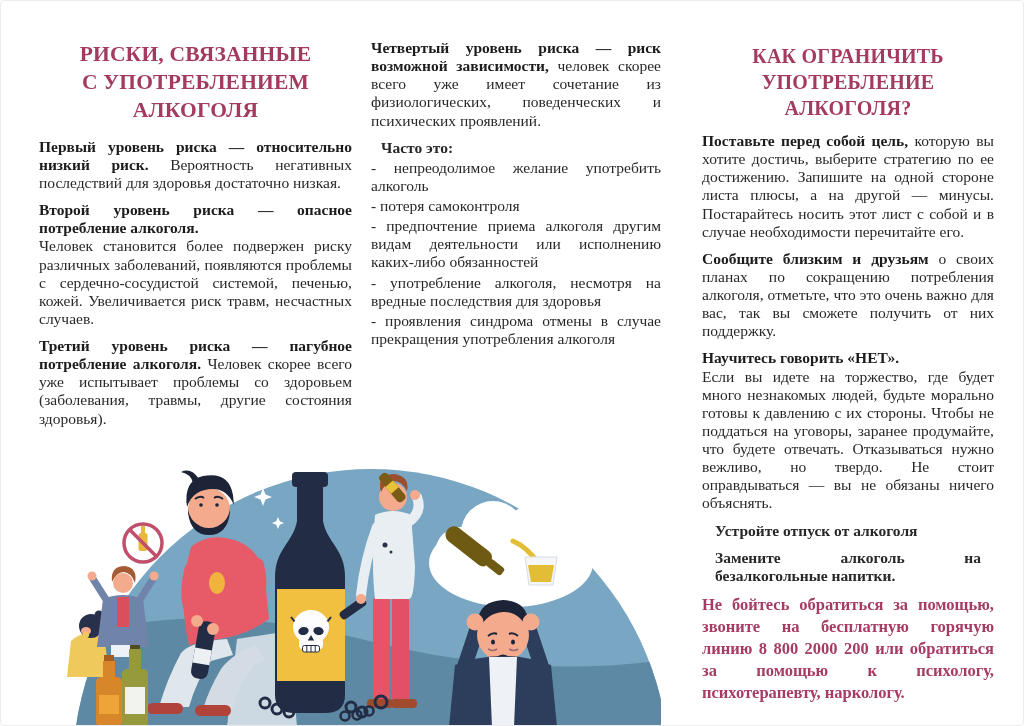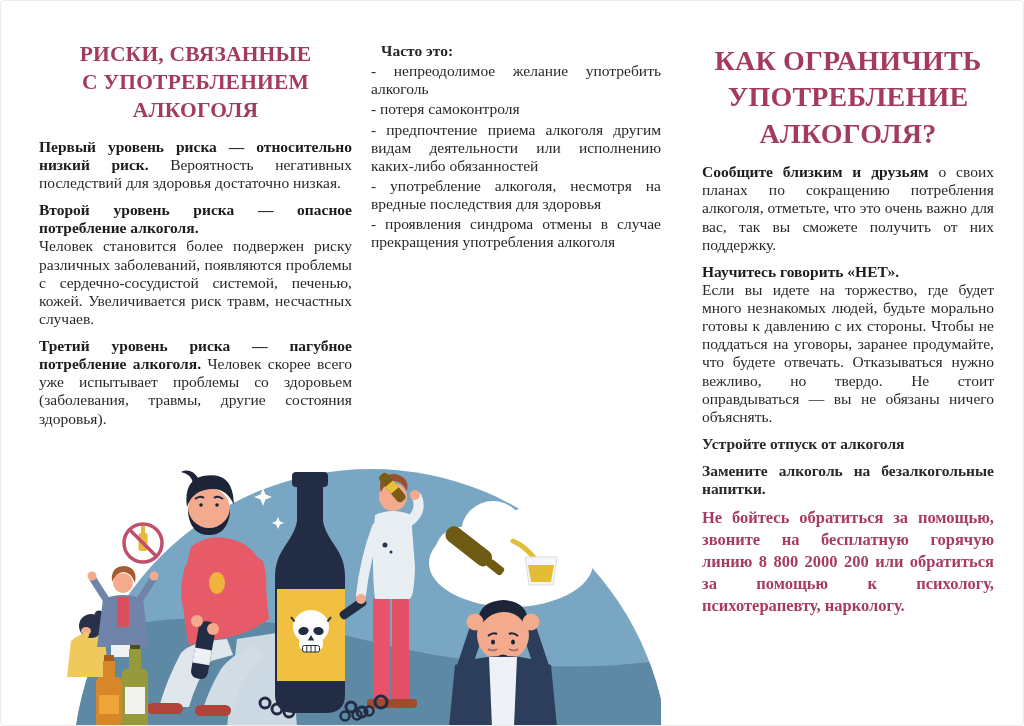--- a/index.html
+++ b/index.html
@@ -7,56 +7,58 @@
     position:relative;width:1024px;height:726px;background:#ffffff;
     font-family:Liberation Serif, serif;color:#282828;overflow:hidden;
     border:1px solid #ececec;border-radius:4px;box-sizing:border-box;
   }
   .col{position:absolute;text-align:justify;font-size:15.5px;line-height:1.17;}
   .col1{left:38px;top:40px;width:313px;}
   .col2{left:370px;top:38px;width:290px;}
   .col3{left:701px;top:42px;width:292px;}
   h1{font-weight:bold;color:#a33a5f;text-align:center;white-space:pre-line;
      margin:0 0 13px;font-size:21.5px;line-height:1.3;letter-spacing:.2px;}
-  .col3 h1{font-size:28px;margin-bottom:11px;}
+  .col3 h1{font-size:20px;margin-bottom:11px;}
   p{margin:0 0 9px;}
   b.lead{color:#1c1c1c;}
   b.block{display:block;}
   .heading{font-weight:bold;margin:3px 10px 2px;}
   .li{margin:0 0 2px;}
-  .bold-p{font-weight:bold;margin:0 0 9px;}
+  .bold-p{font-weight:bold;margin:0 13px 9px;}
   .help{font-weight:bold;color:#a63b63;font-size:16.5px;line-height:1.33;margin-top:8px;}
   .illustration{position:absolute;left:40px;top:448px;width:620px;height:278px;}
 </style>
 </head>
 <body>
 
 <div class="page">
 
   <section class="col col1">
     <h1>РИСКИ, СВЯЗАННЫЕ
 С УПОТРЕБЛЕНИЕМ
 АЛКОГОЛЯ</h1>
     <p><b class="lead">Первый уровень риска — относительно низкий риск.</b> <span>Вероятность негативных последствий для здоровья достаточно низкая.</span></p>
     <p><b class="lead block">Второй уровень риска — опасное потребление алкоголя.</b><span>Человек становится более подвержен риску различных заболеваний, появляются проблемы с сердечно-сосудистой системой, печенью, кожей. Увеличивается риск травм, несчастных случаев.</span></p>
     <p><b class="lead">Третий уровень риска — пагубное потребление алкоголя.</b> <span>Человек скорее всего уже испытывает проблемы со здоровьем (заболевания, травмы, другие состояния здоровья).</span></p>
   </section>
 
   <section class="col col2">
+    <p><b class="lead">Четвертый уровень риска — риск возможной зависимости,</b> <span>человек скорее всего уже имеет сочетание из физиологических, поведенческих и психических проявлений.</span></p>
     <p class="heading">Часто это:</p>
     <p class="li">- непреодолимое желание употребить алкоголь</p>
     <p class="li">- потеря самоконтроля</p>
     <p class="li">- предпочтение приема алкоголя другим видам деятельности или исполнению каких-либо обязанностей</p>
     <p class="li">- употребление алкоголя, несмотря на вредные последствия для здоровья</p>
     <p class="li">- проявления синдрома отмены в случае прекращения употребления алкоголя</p>
   </section>
 
   <section class="col col3">
     <h1>КАК ОГРАНИЧИТЬ
 УПОТРЕБЛЕНИЕ АЛКОГОЛЯ?</h1>
+    <p><b class="lead">Поставьте перед собой цель,</b> <span>которую вы хотите достичь, выберите стратегию по ее достижению. Запишите на одной стороне листа плюсы, а на другой — минусы. Постарайтесь носить этот лист с собой и в случае необходимости перечитайте его.</span></p>
     <p><b class="lead">Сообщите близким и друзьям</b> <span>о своих планах по сокращению потребления алкоголя, отметьте, что это очень важно для вас, так вы сможете получить от них поддержку.</span></p>
     <p><b class="lead block">Научитесь говорить «НЕТ».</b><span>Если вы идете на торжество, где будет много незнакомых людей, будьте морально готовы к давлению с их стороны. Чтобы не поддаться на уговоры, заранее продумайте, что будете отвечать. Отказываться нужно вежливо, но твердо. Не стоит оправдываться — вы не обязаны ничего объяснять.</span></p>
     <p class="bold-p">Устройте отпуск от алкоголя</p>
     <p class="bold-p">Замените алкоголь на безалкогольные напитки.</p>
     <p class="help">Не бойтесь обратиться за помощью, звоните на бесплатную горячую линию 8 800 2000 200 или обратиться за помощью к психологу, психотерапевту, наркологу.</p>
   </section>
 
   <svg class="illustration" viewBox="0 0 620 278" xmlns="http://www.w3.org/2000/svg">
     <defs>
       <clipPath id="blobClip">

